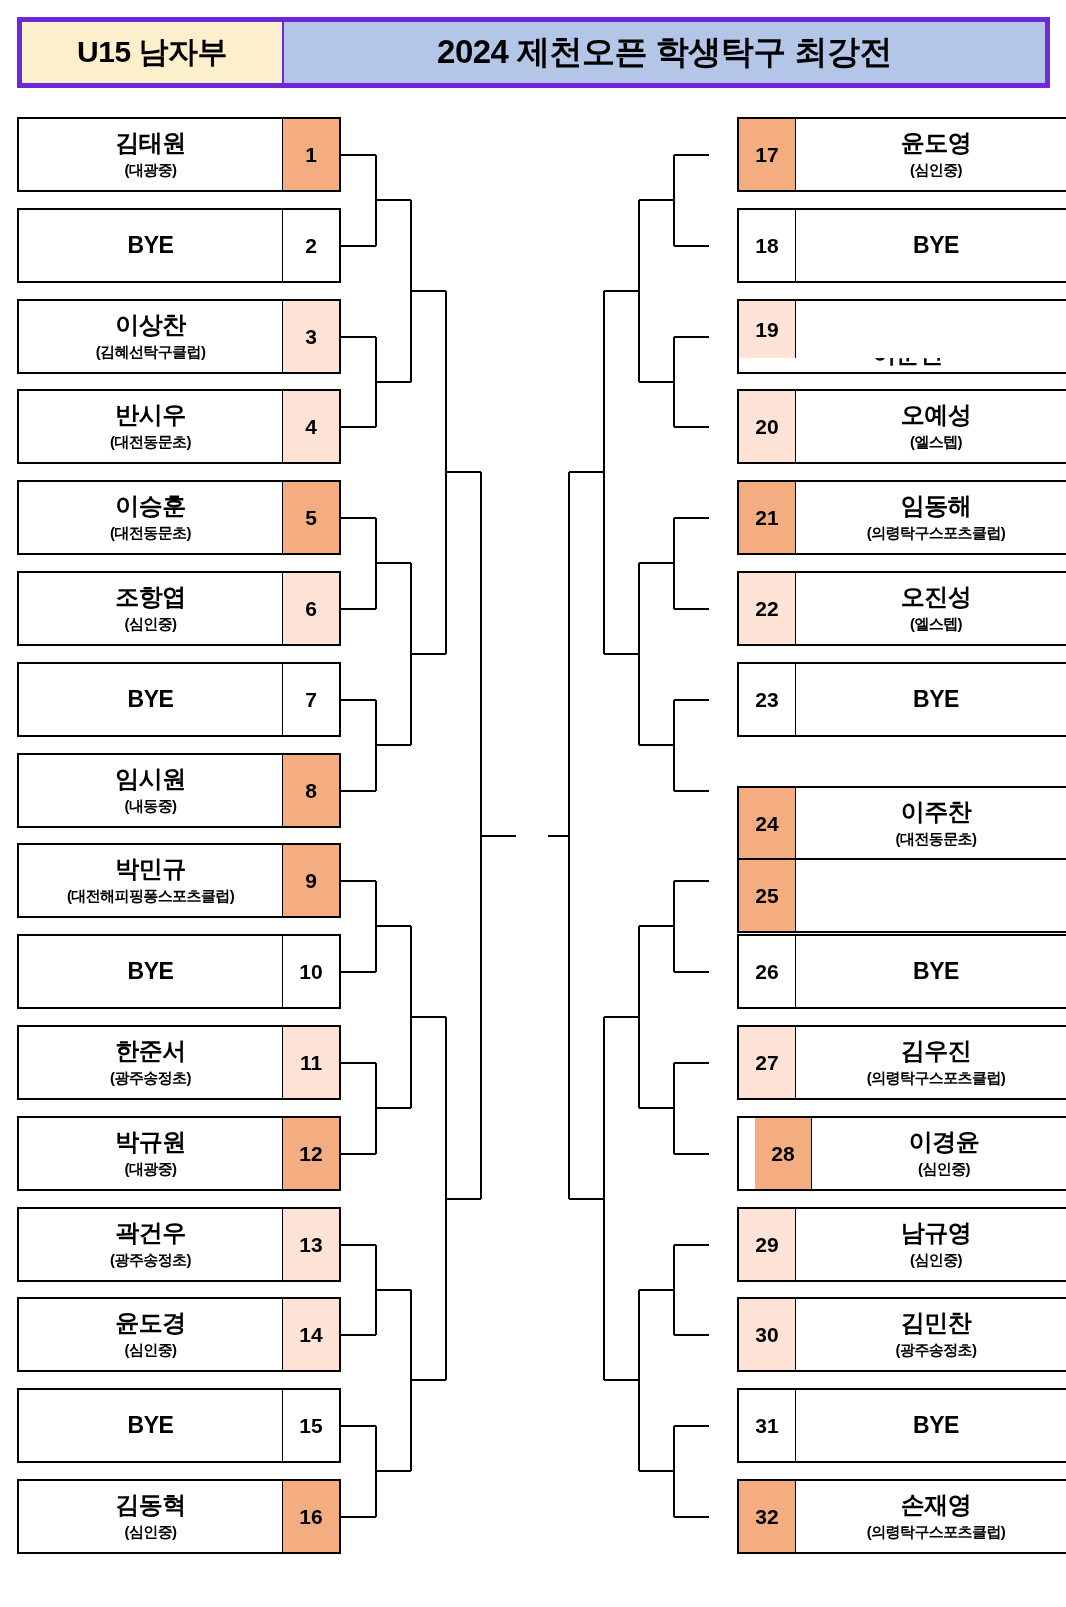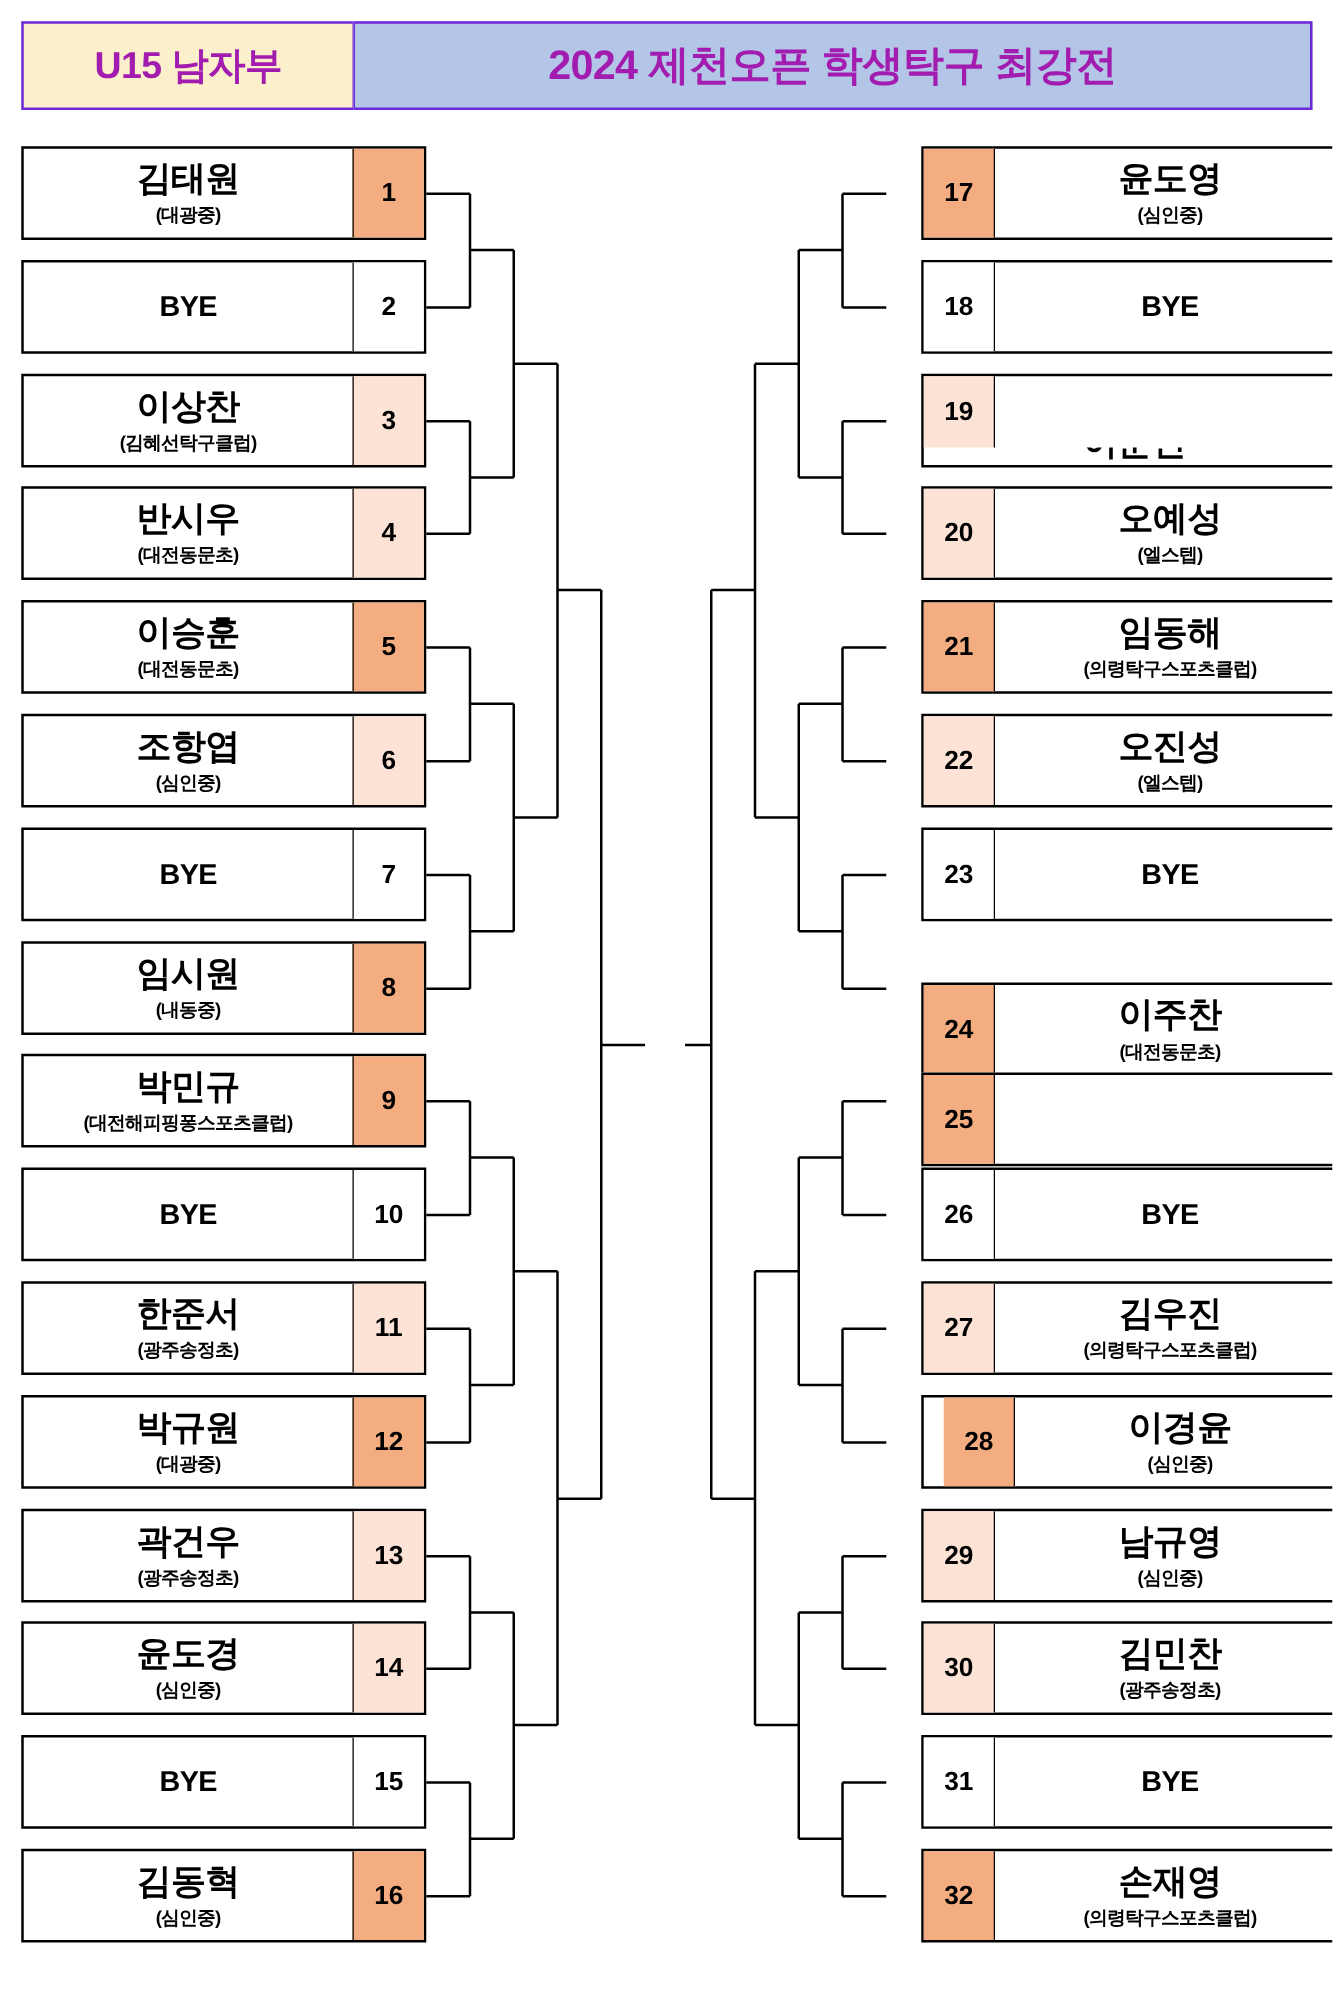--- a/index.html
+++ b/index.html
@@ -18,27 +18,27 @@
     overflow: hidden;
     background: #ffffff;
   }
 
   
   .hdr {
     position: absolute;
     top: 17px;
     height: 71px;
     box-sizing: border-box;
-    border: 2px solid #6d28d9;
+    border: 5px solid #6d28d9;
     display: flex;
     align-items: center;
     justify-content: center;
     font-weight: bold;
     letter-spacing: -0.5px;
-    color: #a21caf;
+    color: #000000;
   }
   #hdr-category {
     left: 17px;
     width: 266px;
     background: #FCEFCB;
     font-size: 30px;
     border-right-width: 1px;
   }
   #hdr-title {
     left: 283px;
@@ -86,21 +86,21 @@
     flex-direction: column;
     align-items: center;
     justify-content: center;
     padding: 0 4px;
     overflow: hidden;
   }
   .slot.left  .namecell { order: 1; }
   .slot.right .namecell { order: 1; }
 
   .pname {
-    font-size: 28px;
+    font-size: 24px;
     font-weight: bold;
     color: #000;
     line-height: 1.05;
     letter-spacing: -0.5px;
     white-space: nowrap;
   }
   .pclub {
     font-size: 15px;
     font-weight: bold;
     color: #000;

